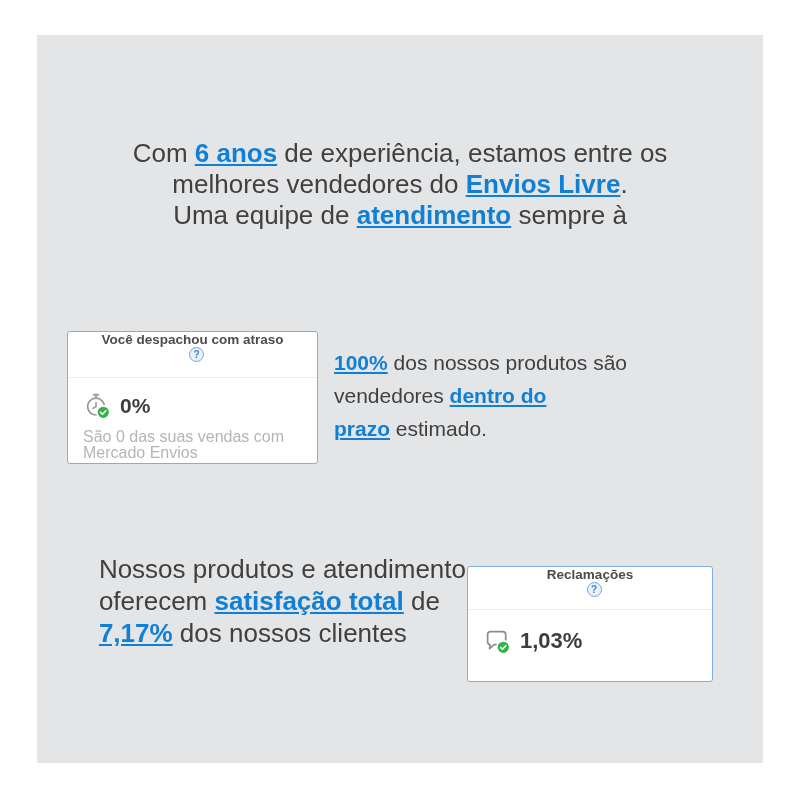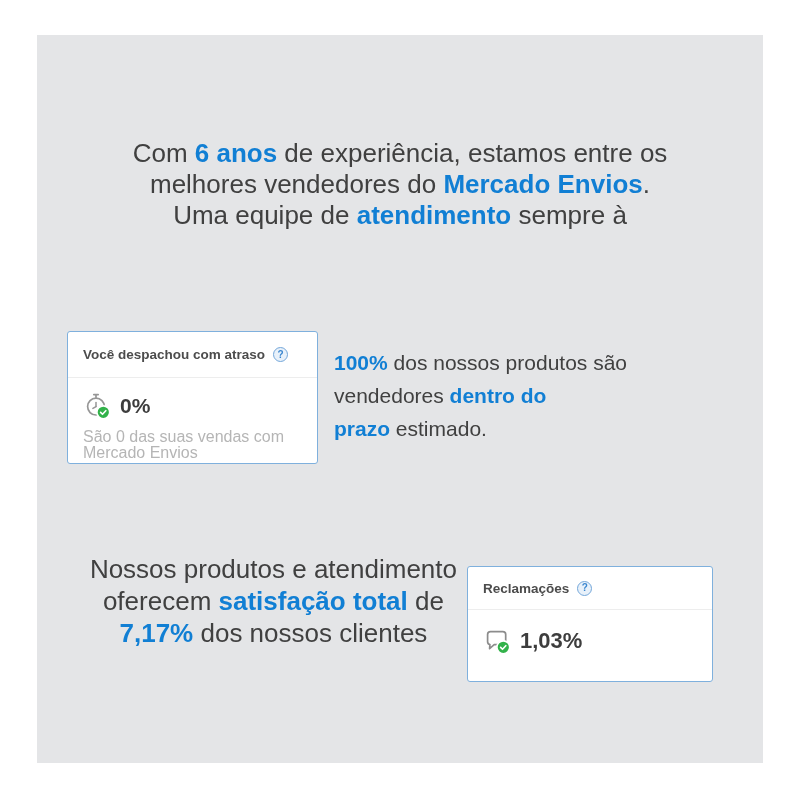--- a/index.html
+++ b/index.html
@@ -36,32 +36,34 @@
     top:103px;left:0;
     width:100%;
     text-align:center;
     font-size:26px;
     line-height:31px;
     color:var(--text-dark);
   }
   .hl{
     color:var(--accent-blue);
     font-weight:bold;
+    text-decoration:underline;
   }
   .card{
     position:absolute;
     background:var(--card-bg);
     border:1px solid var(--card-border);
     border-radius:3px;
   }
   .card-header{
     display:flex;
     align-items:center;
     padding:0 15px;
     border-bottom:1px solid var(--divider);
+    flex-direction:column;
   }
   .card-title{
     font-size:13.5px;
     font-weight:600;
     color:var(--title-gray);
   }
   .help-icon{
     display:inline-flex;
     align-items:center;
     justify-content:center;
@@ -105,34 +107,34 @@
   .ship-text{
     position:absolute;
     left:297px;top:311px;
     width:415px;
     font-size:21px;
     line-height:33px;
     color:var(--text-dark);
   }
   .sat-text{
     position:absolute;
-    right:306px;top:518px;
-    text-align:center;
+    right:297px;top:518px;
+    text-align:left;
     font-size:26px;
     line-height:32px;
     color:var(--text-dark);
     white-space:nowrap;
   }
 </style>
 </head>
 <body>
 
 <div class="panel">
 
-  <div class="intro"><span>Com </span><span class="hl">6 anos</span><span> de experiência, estamos entre os</span><br><span>melhores vendedores do </span><span class="hl">Mercado Envios</span><span>.</span><br><span>Uma equipe de </span><span class="hl">atendimento</span><span> sempre à</span><br></div>
+  <div class="intro"><span>Com </span><span class="hl">6 anos</span><span> de experiência, estamos entre os</span><br><span>melhores vendedores do </span><span class="hl">Envios Livre</span><span>.</span><br><span>Uma equipe de </span><span class="hl">atendimento</span><span> sempre à</span><br></div>
 
   <div class="card card-shipping">
     <div class="card-header">
       <span class="card-title">Você despachou com atraso</span>
       <span class="help-icon">?</span>
     </div>
     <div class="card-body">
       <div class="metric-row">
         <svg class="metric-icon" width="28" height="28" viewBox="0 0 28 28">
           <path d="M10.8 2.6 h4.4" fill="none" stroke="#969696" stroke-width="1.7" stroke-linecap="round"></path>

